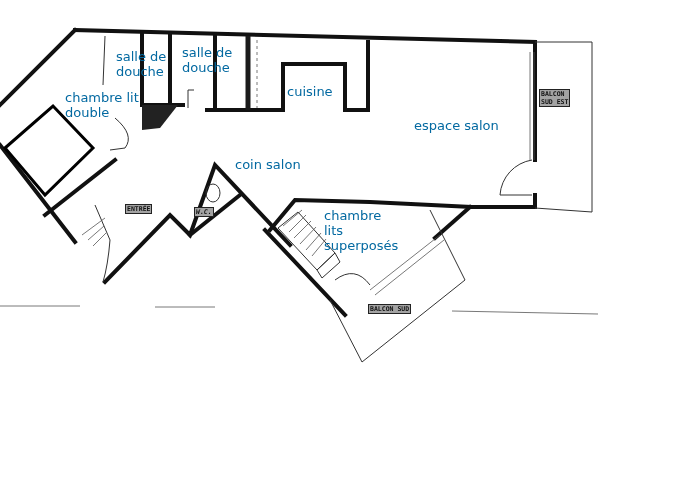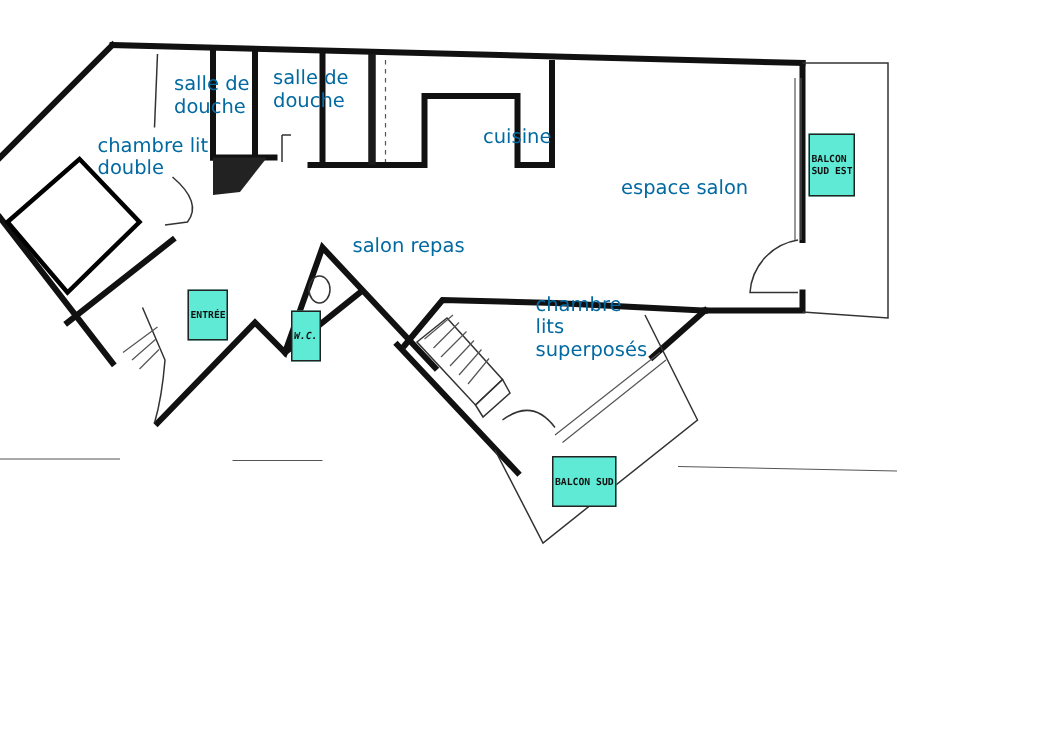--- a/index.html
+++ b/index.html
@@ -4,21 +4,21 @@
 <style>
   html, body { margin: 0; padding: 0; background: #ffffff; }
   body { width: 700px; height: 500px; overflow: hidden; position: relative; font-family: "DejaVu Sans", sans-serif; }
   #plan { position: absolute; left: 0; top: 0; width: 700px; height: 500px; }
   .wall { stroke: #111; stroke-width: 4; fill: none; stroke-linecap: square; stroke-linejoin: miter; }
   .wall-thick { stroke: #1a1a1a; stroke-width: 5; fill: none; }
   .thin { stroke: #333; stroke-width: 1; fill: none; }
   .hair { stroke: #555; stroke-width: 0.8; fill: none; }
   .furn { stroke: #000; stroke-width: 3; fill: none; }
   .label { position: absolute; font-size: 13px; color: #0369a1; line-height: 15px; white-space: pre-line; }
-  .tag { position: absolute; font-family: "DejaVu Sans Mono", monospace; font-size: 6.5px; font-weight: bold; color: #111; border: 1.5px solid #222; padding: 12px 1px; line-height: 8px; background: #5eead4; }
+  .tag { position: absolute; font-family: "DejaVu Sans Mono", monospace; font-size: 6.5px; font-weight: bold; color: #111; border: 1.5px solid #222; padding: 0 1px; line-height: 8px; background: #a3a3a3; }
 </style>
 </head>
 <body>
 
 <svg id="plan" viewBox="0 0 700 500" xmlns="http://www.w3.org/2000/svg">
 
   <path class="wall" d="M75 30 L535 42"></path>
 
   <path class="wall" d="M75 30 L0 105"></path>
 
@@ -77,24 +77,24 @@
   <path class="hair" d="M155 307 L215 307" stroke-width="1.2"></path>
   <path class="hair" d="M452 311 L598 314" stroke-width="1.2"></path>
 </svg>
 
 <div class="label" style="left:116px; top:49px;">salle de
 douche</div>
 <div class="label" style="left:182px; top:45px;">salle de
 douche</div>
 <div class="label" style="left:65px; top:90px;">chambre lit
 double</div>
-<div class="label" style="left:287px; top:84px;margin-left:35px;">cuisine</div>
+<div class="label" style="left:287px; top:84px;">cuisine</div>
 <div class="label" style="left:414px; top:84px;margin-top:34px;">espace salon</div>
-<div class="label" style="left:235px; top:157px;">salon repas</div>
-<div class="label" style="left:324px; top:196px;margin-left:33px;">chambre
+<div class="label" style="left:235px; top:157px;">coin salon</div>
+<div class="label" style="left:324px; top:208px;">chambre
 lits
 superposés</div>
 
-<div class="tag" style="left:125px; top:193px;">ENTRÉE</div>
+<div class="tag" style="left:125px; top:204px;">ENTRÉE</div>
 <div class="tag" style="left:194px; top:207px;font-style:italic;">W.C.</div>
 <div class="tag" style="left:539px; top:89px; white-space:pre-line;">BALCON
 SUD EST</div>
 <div class="tag" style="left:368px; top:304px;">BALCON SUD</div>
 
 </body></html>

